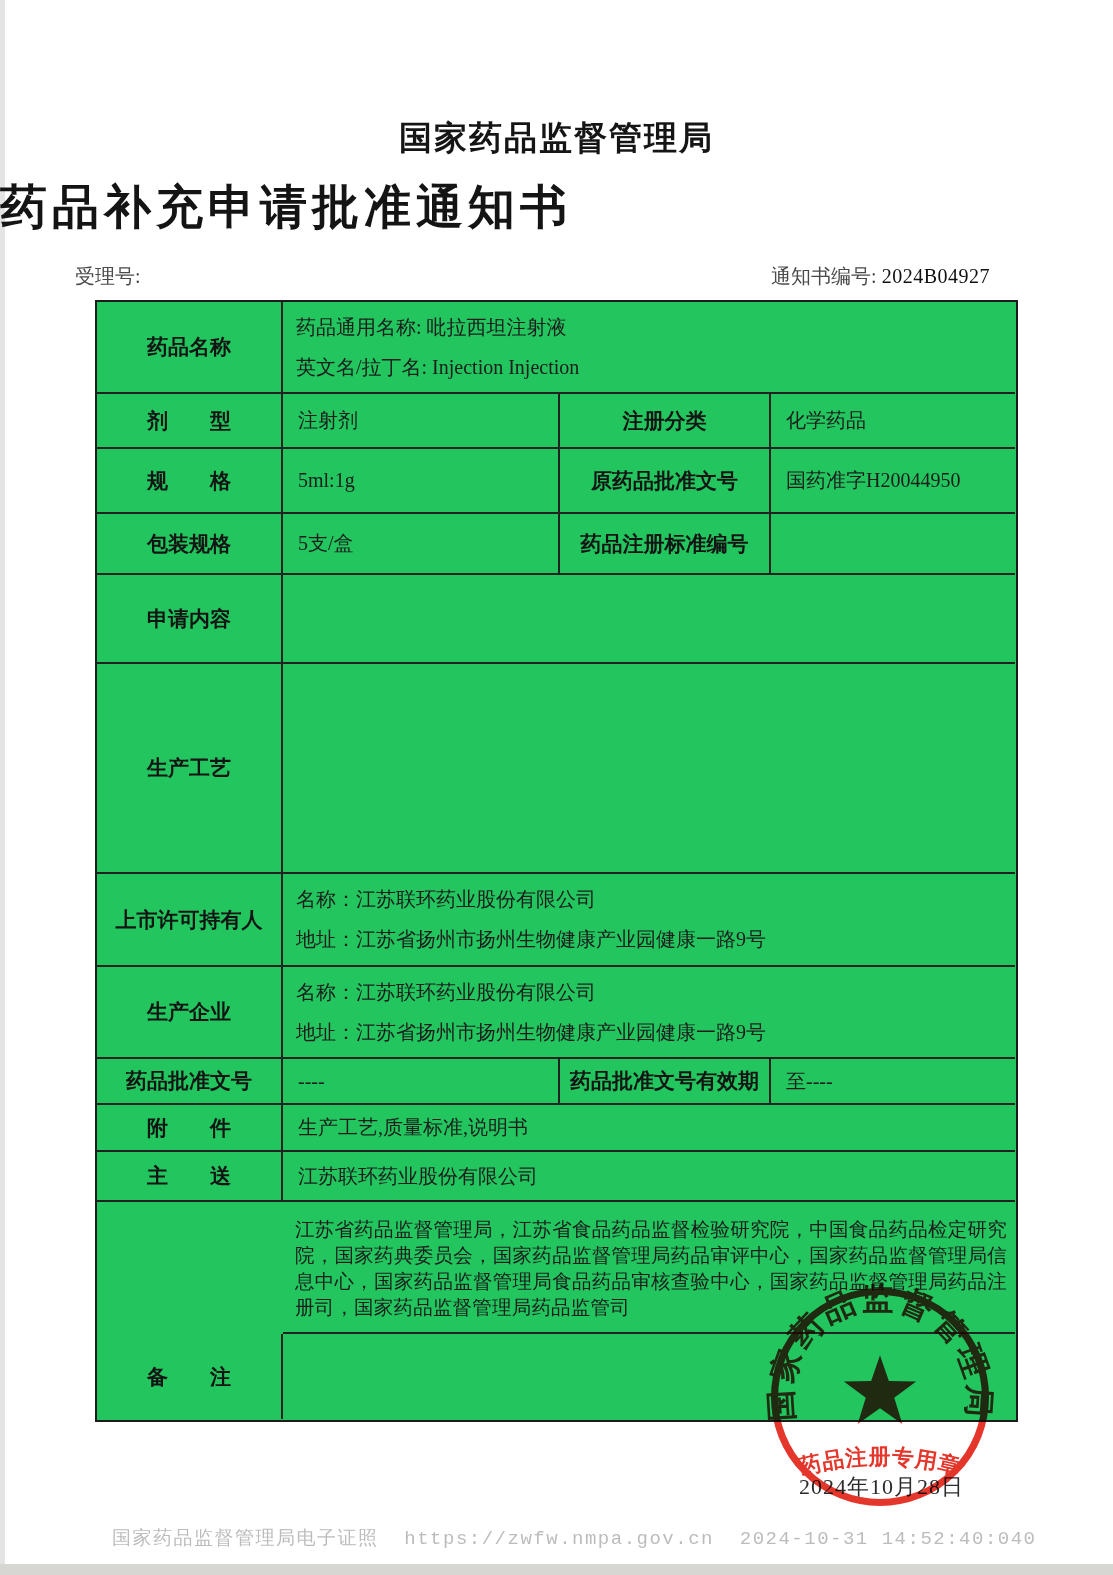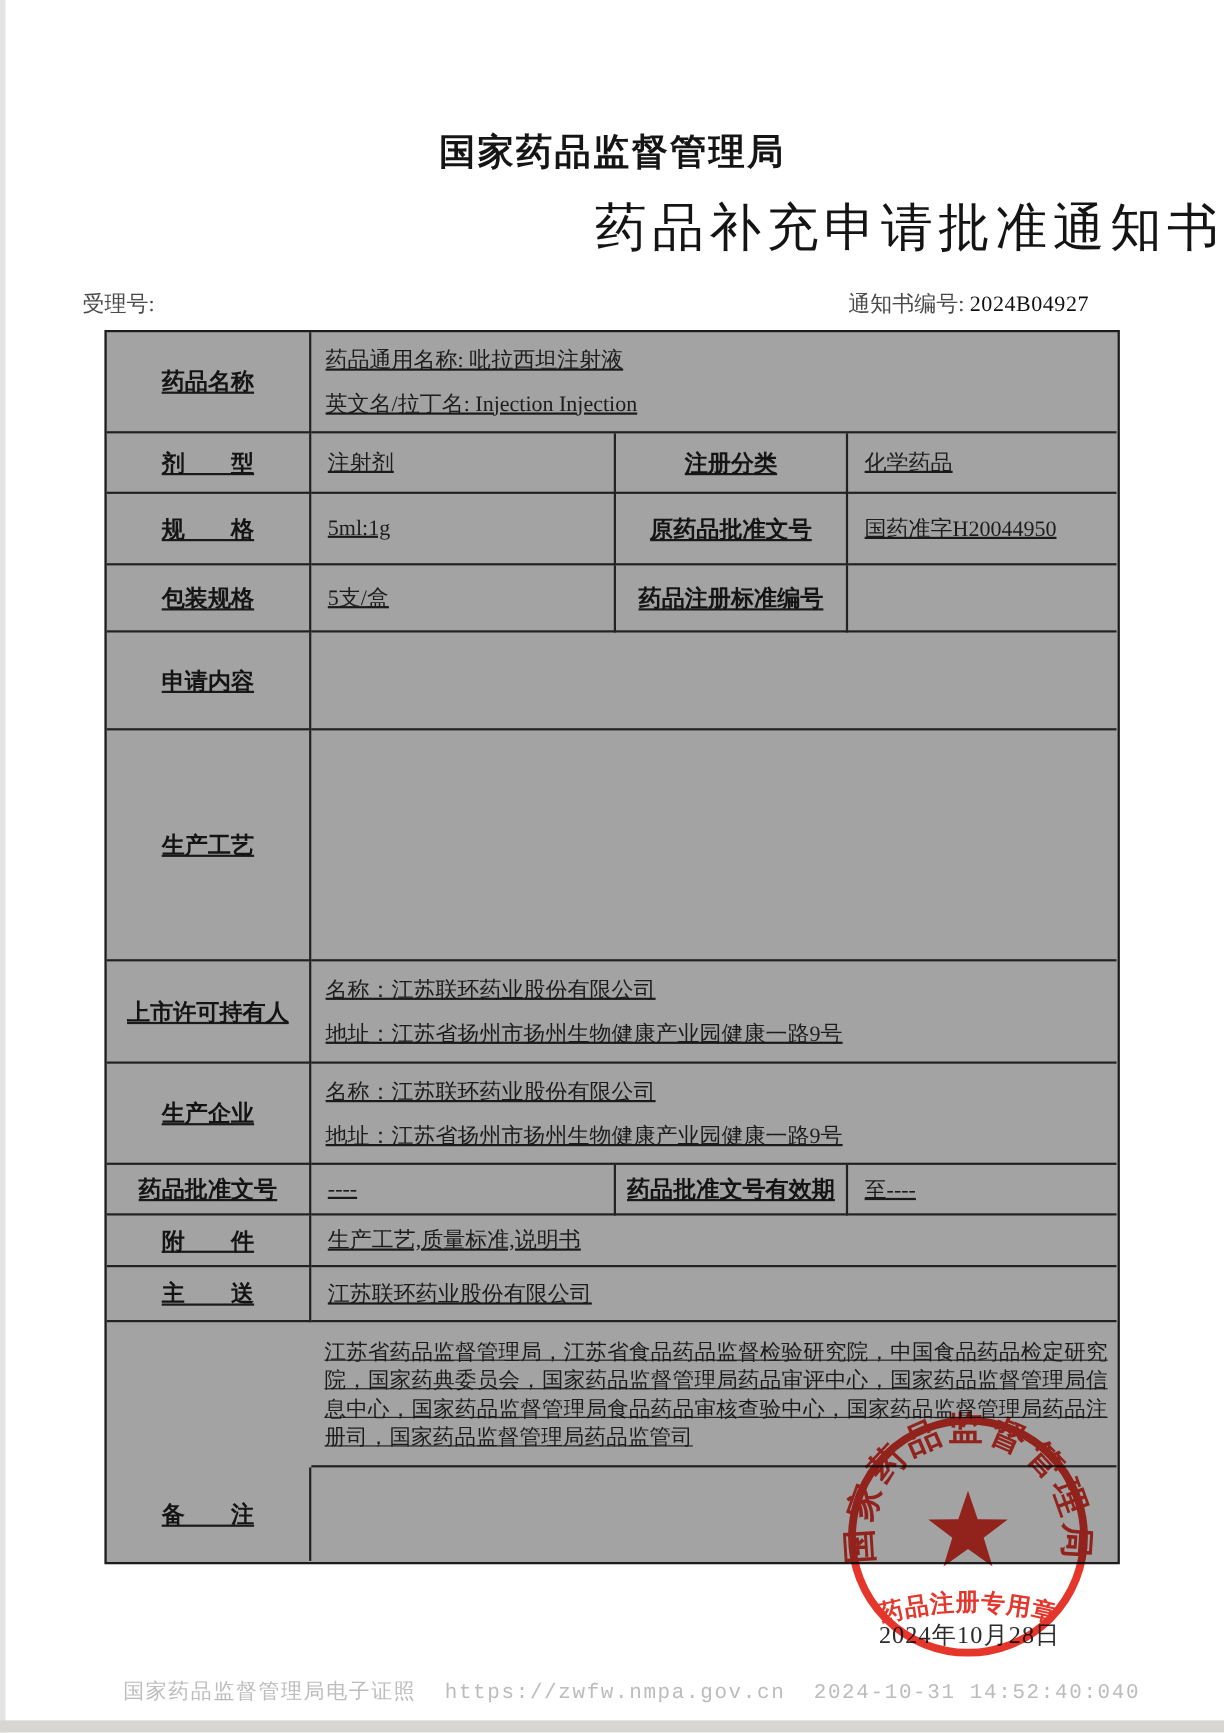--- a/index.html
+++ b/index.html
@@ -14,40 +14,39 @@
 
   .org-title {
     position:absolute; top:116; left:0; width:100%;
     top:116px;
     text-align:center;
     font-family:"Liberation Sans","DejaVu Sans",sans-serif;
     font-weight:bold; font-size:33px; letter-spacing:2px; color:#151515;
   }
   .doc-title {
     position:absolute; top:176px; left:0; width:100%;
-    text-align:right;
-    font-size:47px; font-weight:400; letter-spacing:5px; color:#141414;
+    text-align:left;
+    font-size:47px; font-weight:700; letter-spacing:5px; color:#141414;
   }
   .meta-row {
     position:absolute; top:263px; left:75px; width:915px;
     display:flex; justify-content:space-between; align-items:baseline;
     font-size:20px;
   }
   .meta-label { color:#4a4a4a; }
   .meta-right { color:#4a4a4a; }
   .meta-right .num { color:#111; font-weight:normal; letter-spacing:0.5px; }
 
   .doc-table {
     position:absolute; left:95px; top:300px; width:923px; height:1122px;
     border:2.5px solid #1c1c1c;
     display:grid;
     grid-template-columns:186px 277px 211px 244px;
     grid-template-rows:92px 55px 65px 61px 89px 210px 93px 92px 46px 47px 50px 132px 85px;
-    background:#a3a3a3;
-    text-decoration:underline;
+    background:#22c55e;
   }
   .cell { border-right:2px solid #222; border-bottom:2px solid #222; }
   .cell.last-col { border-right:none; }
   .cell.last-row { border-bottom:none; }
   .lbl {
     display:flex; align-items:center; justify-content:center;
     font-weight:bold; font-size:21px; color:#141414; text-align:center;
   }
   .val {
     display:flex; align-items:center;

